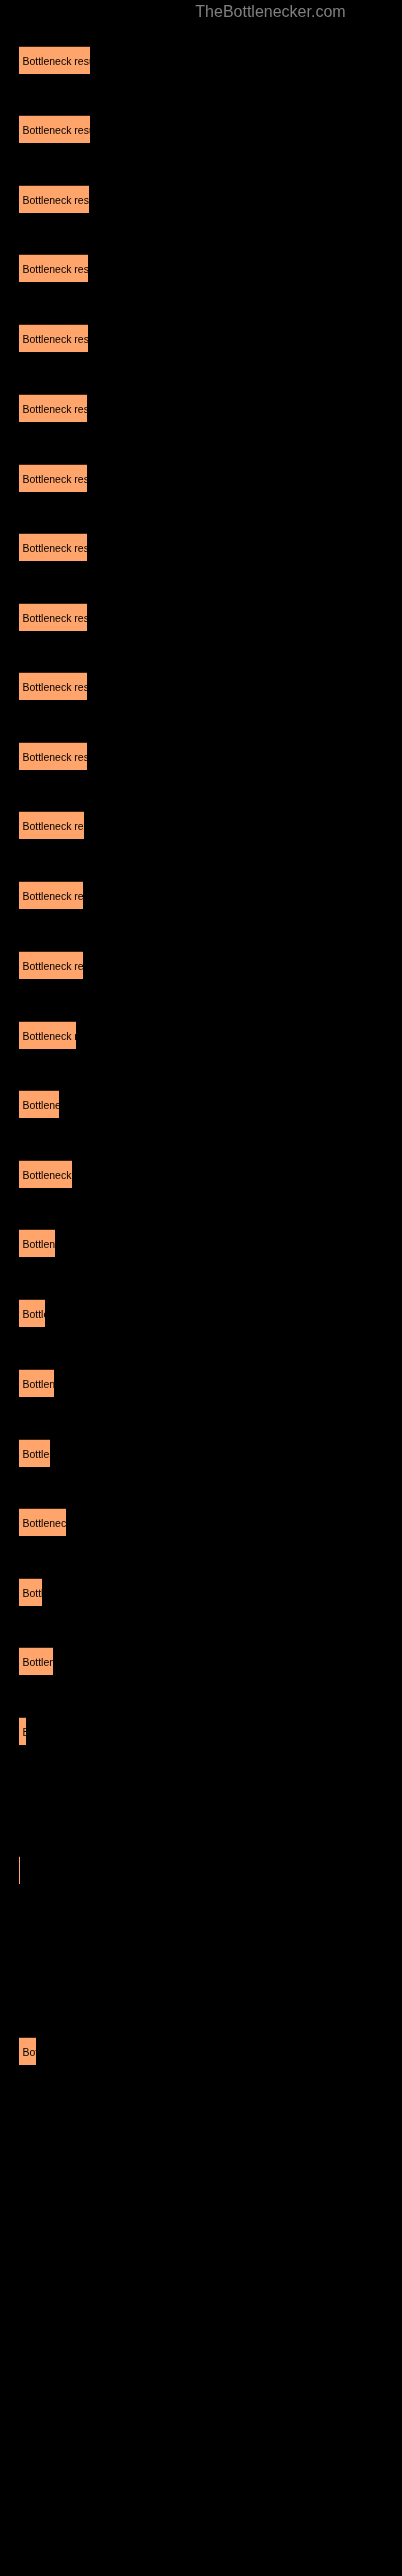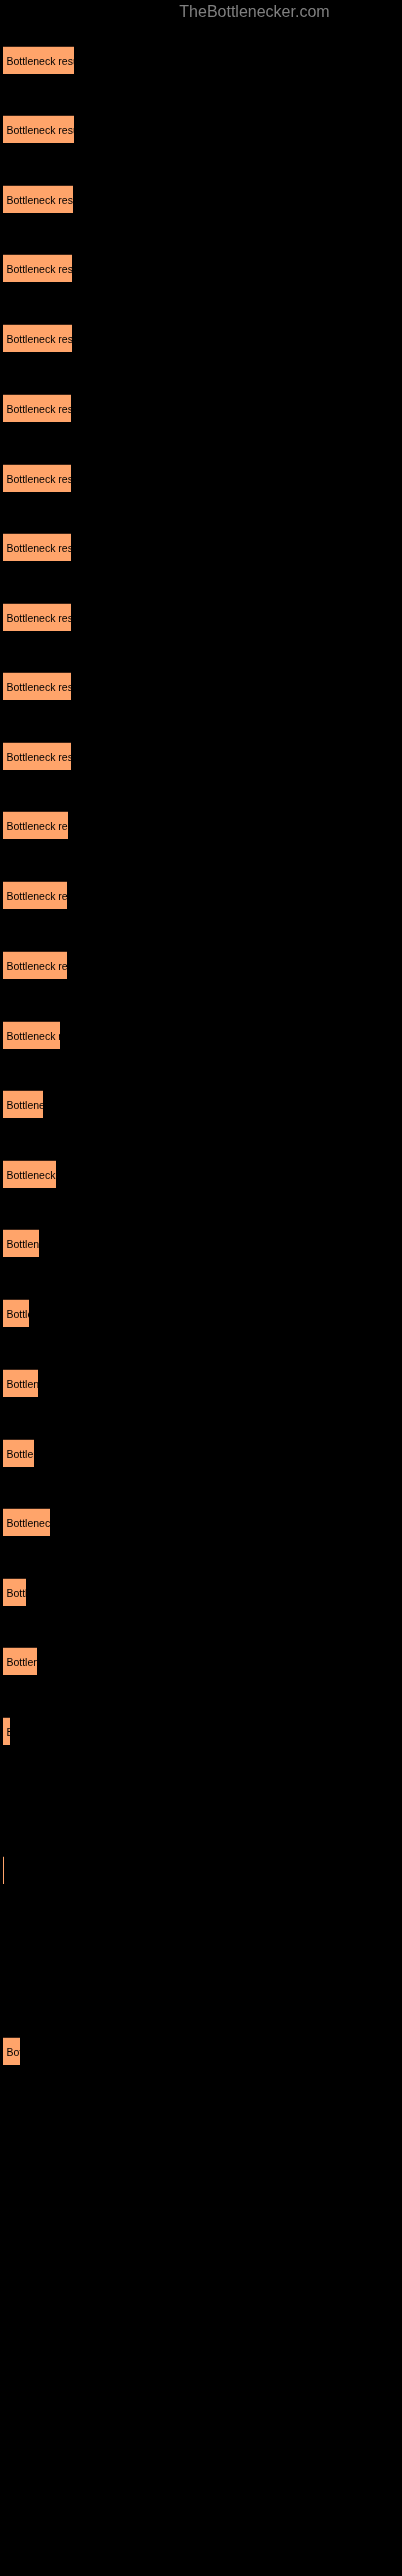--- a/index.html
+++ b/index.html
@@ -10,21 +10,21 @@
   body {
     width: 403px;
     height: 2576px;
     position: relative;
     overflow: hidden;
     font-family: "Liberation Sans", sans-serif;
     background: #000000;
   }
   #chart-root {
     position: absolute;
-    left: 0;
+    left: 16px;
     top: 0;
     width: 336px;
     height: 2576px;
     background: #000000;
   }
   #chart-title {
     position: absolute;
     right: 6.4px;
     top: 2.4px;
     font-size: 16px;

